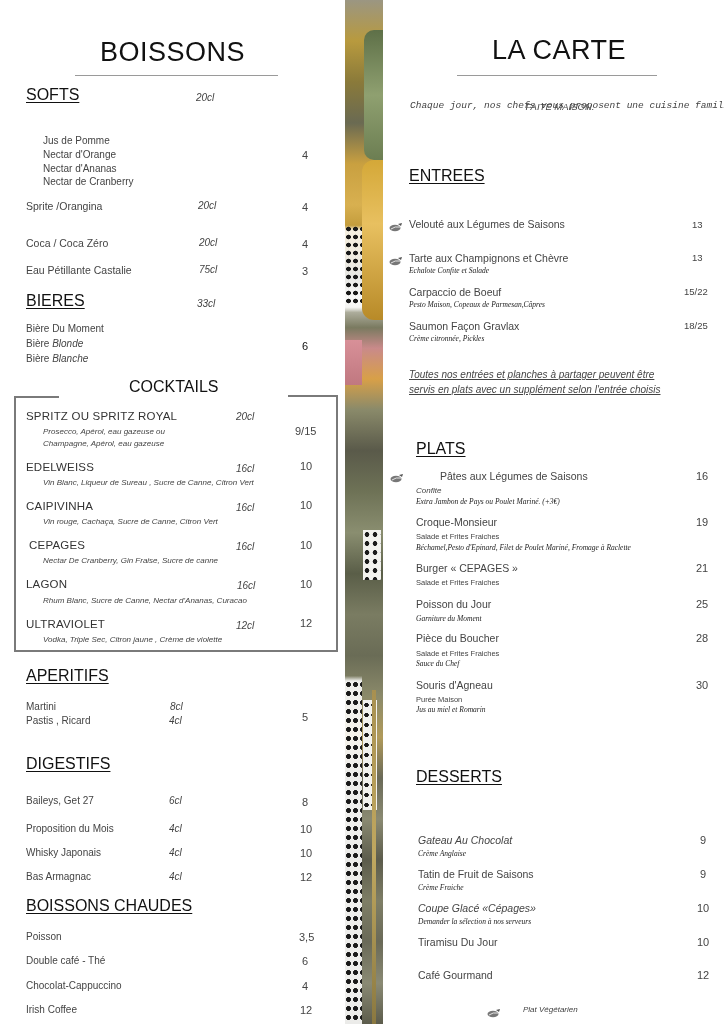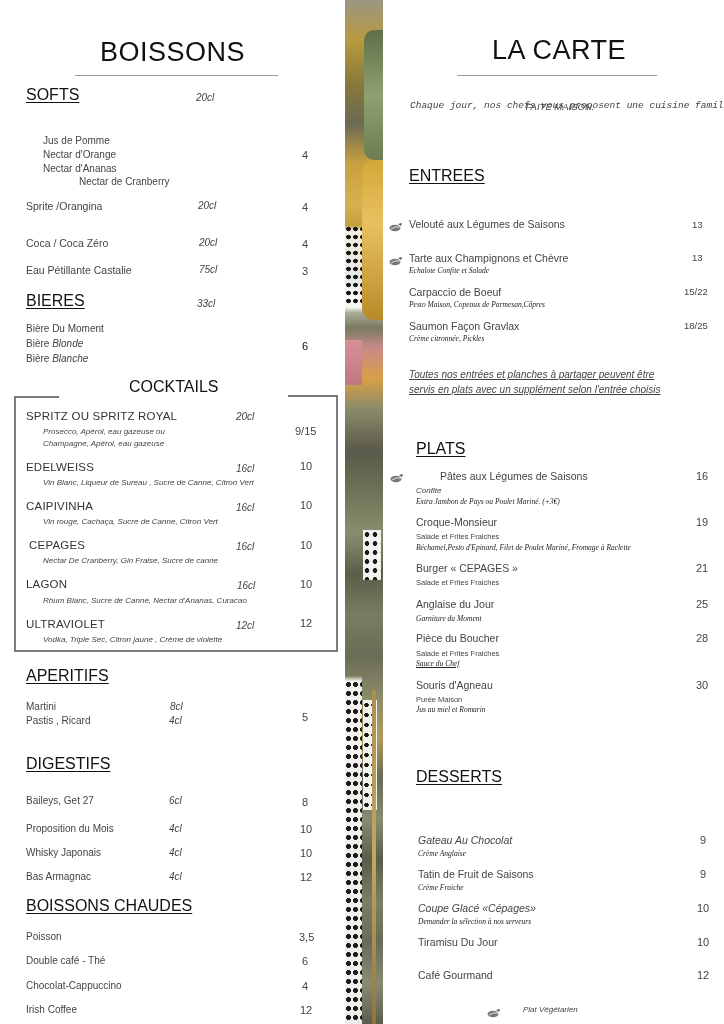--- a/index.html
+++ b/index.html
@@ -88,21 +88,21 @@
 
 <div>
   <div class="abs page-title" style="left:100px; top:37px;">BOISSONS</div>
   <div class="title-rule" style="left:75px; top:75px; width:203px;"></div>
 
   <div class="abs sec" style="left:26px; top:86px;">SOFTS</div>
   <div class="abs vol" style="left:196px; top:92px;">20cl</div>
   <div class="abs item-sm" style="left:43px; top:135px;">Jus de Pomme</div>
   <div class="abs item-sm" style="left:43px; top:149px;">Nectar d'Orange</div>
   <div class="abs item-sm" style="left:43px; top:163px;">Nectar d'Ananas</div>
-  <div class="abs item-sm" style="left:43px; top:176px;margin-left:36px;">Nectar de Cranberry</div>
+  <div class="abs item-sm" style="left:43px; top:176px;">Nectar de Cranberry</div>
   <div class="abs price" style="left:302px; top:149px;">4</div>
 
   <div class="abs item" style="left:26px; top:200px;">Sprite  /Orangina</div>
   <div class="abs vol" style="left:198px; top:200px;">20cl</div>
   <div class="abs price" style="left:302px; top:201px;">4</div>
 
   <div class="abs item" style="left:26px; top:237px;">Coca / Coca Zéro</div>
   <div class="abs vol" style="left:199px; top:237px;">20cl</div>
   <div class="abs price" style="left:302px; top:238px;">4</div>
 
@@ -253,27 +253,27 @@
 
   <div class="abs item" style="left:416px; top:516px;">Croque-Monsieur</div>
   <div class="abs desc-sans" style="left:416px; top:532px;">Salade et Frites Fraiches</div>
   <div class="abs desc-serif" style="left:416px; top:543px;">Béchamel,Pesto d'Epinard, Filet de Poulet Mariné, Fromage à Raclette</div>
   <div class="abs price" style="left:696px; top:516px;">19</div>
 
   <div class="abs item" style="left:416px; top:562px;">Burger « CEPAGES »</div>
   <div class="abs desc-sans" style="left:416px; top:578px;">Salade et Frites Fraiches</div>
   <div class="abs price" style="left:696px; top:562px;">21</div>
 
-  <div class="abs item" style="left:416px; top:598px;">Anglaise du Jour</div>
+  <div class="abs item" style="left:416px; top:598px;">Poisson du Jour</div>
   <div class="abs desc-serif" style="left:416px; top:614px;">Garniture du Moment</div>
   <div class="abs price" style="left:696px; top:598px;">25</div>
 
   <div class="abs item" style="left:416px; top:632px;">Pièce du Boucher</div>
   <div class="abs desc-sans" style="left:416px; top:649px;">Salade et Frites Fraiches</div>
-  <div class="abs desc-serif" style="left:416px; top:659px;text-decoration:underline;">Sauce du Chef</div>
+  <div class="abs desc-serif" style="left:416px; top:659px;">Sauce du Chef</div>
   <div class="abs price" style="left:696px; top:632px;">28</div>
 
   <div class="abs item" style="left:416px; top:679px;">Souris d'Agneau</div>
   <div class="abs desc-sans" style="left:416px; top:695px;">Purée Maison</div>
   <div class="abs desc-serif" style="left:416px; top:705px;">Jus au miel et Romarin</div>
   <div class="abs price" style="left:696px; top:679px;">30</div>
 
   <div class="abs sec" style="left:416px; top:768px;">DESSERTS</div>
 
   <div class="abs dessert-it" style="left:418px; top:834px;">Gateau Au Chocolat</div>

